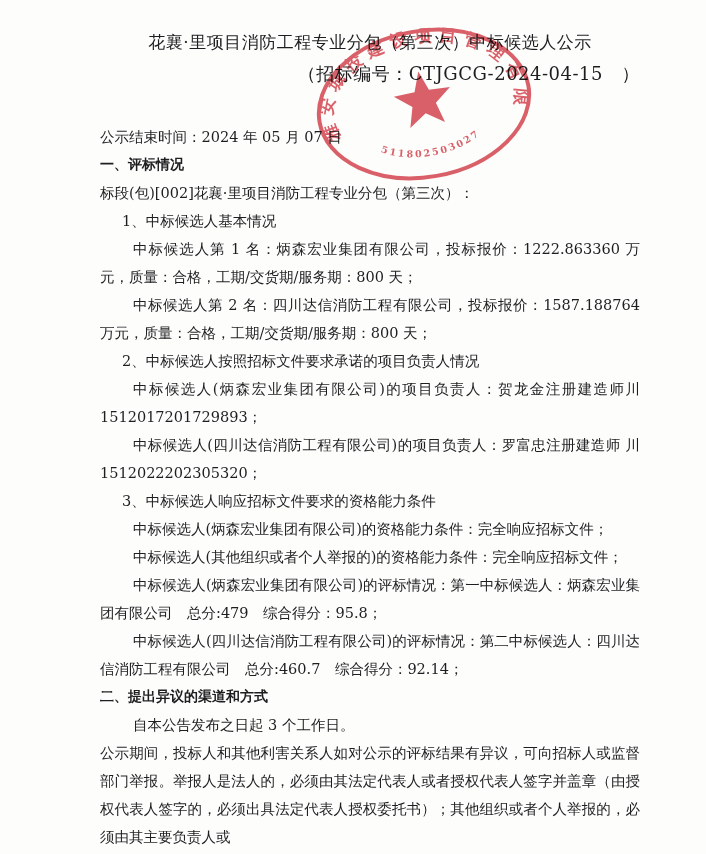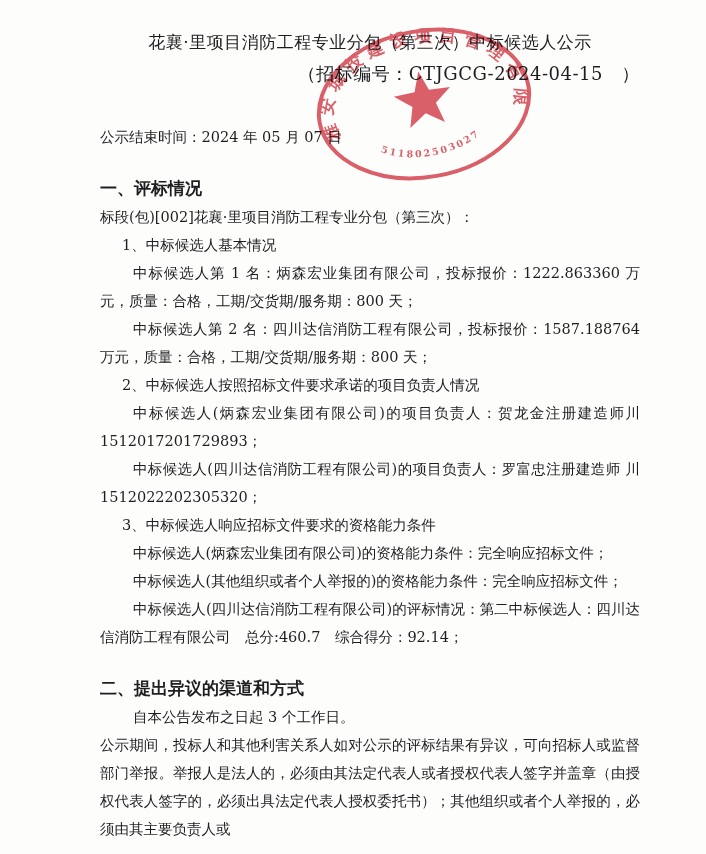--- a/index.html
+++ b/index.html
@@ -44,24 +44,23 @@
     padding:0 66px 0 100px;
     z-index:1;
   }
   .bodytext p {
     margin:0;
     font-size:14.5px;
     line-height:28px;
     text-align:justify;
   }
   p.h1 {
-    font-family:Liberation Sans, sans-serif;
+    font-family:Liberation Serif, serif;
     font-weight:bold;
-    font-size:17px;
-    margin-top:24px;
+    font-size:14px;
   }
   p.sub { text-indent:22px; }
   p.indent { text-indent:33px; }
   
   .stamp {
     position:absolute;
     left:306px; top:-12px;
     width:236px; height:172px;
     z-index:2;
     mix-blend-mode:multiply;
@@ -117,19 +116,20 @@
     <p class="plain">标段(包)[002]花襄·里项目消防工程专业分包（第三次）：</p>
     <p class="sub">1、中标候选人基本情况</p>
     <p class="indent">中标候选人第 1 名：炳森宏业集团有限公司，投标报价：1222.863360 万元，质量：合格，工期/交货期/服务期：800 天；</p>
     <p class="indent">中标候选人第 2 名：四川达信消防工程有限公司，投标报价：1587.188764 万元，质量：合格，工期/交货期/服务期：800 天；</p>
     <p class="sub">2、中标候选人按照招标文件要求承诺的项目负责人情况</p>
     <p class="indent">中标候选人(炳森宏业集团有限公司)的项目负责人：贺龙金注册建造师川 1512017201729893；</p>
     <p class="indent">中标候选人(四川达信消防工程有限公司)的项目负责人：罗富忠注册建造师 川 1512022202305320；</p>
     <p class="sub">3、中标候选人响应招标文件要求的资格能力条件</p>
     <p class="indent">中标候选人(炳森宏业集团有限公司)的资格能力条件：完全响应招标文件；</p>
     <p class="indent">中标候选人(其他组织或者个人举报的)的资格能力条件：完全响应招标文件；</p>
+    <p class="indent">中标候选人(炳森宏业集团有限公司)的评标情况：第一中标候选人：炳森宏业集团有限公司　总分:479　综合得分：95.8；</p>
     <p class="indent">中标候选人(四川达信消防工程有限公司)的评标情况：第二中标候选人：四川达信消防工程有限公司　总分:460.7　综合得分：92.14；</p>
     <p class="h1">二、提出异议的渠道和方式</p>
     <p class="indent">自本公告发布之日起 3 个工作日。</p>
     <p class="plain">公示期间，投标人和其他利害关系人如对公示的评标结果有异议，可向招标人或监督部门举报。举报人是法人的，必须由其法定代表人或者授权代表人签字并盖章（由授权代表人签字的，必须出具法定代表人授权委托书）；其他组织或者个人举报的，必须由其主要负责人或</p>
   </div>
 
 </div>
 
 </body></html>

